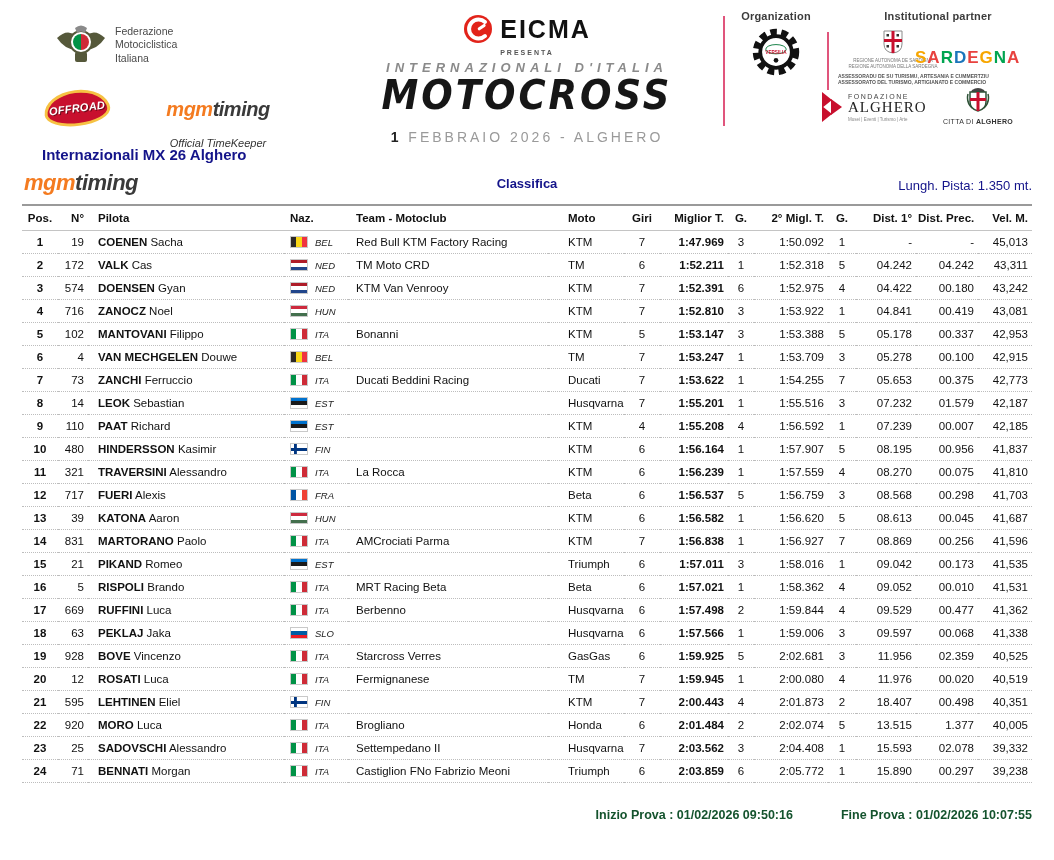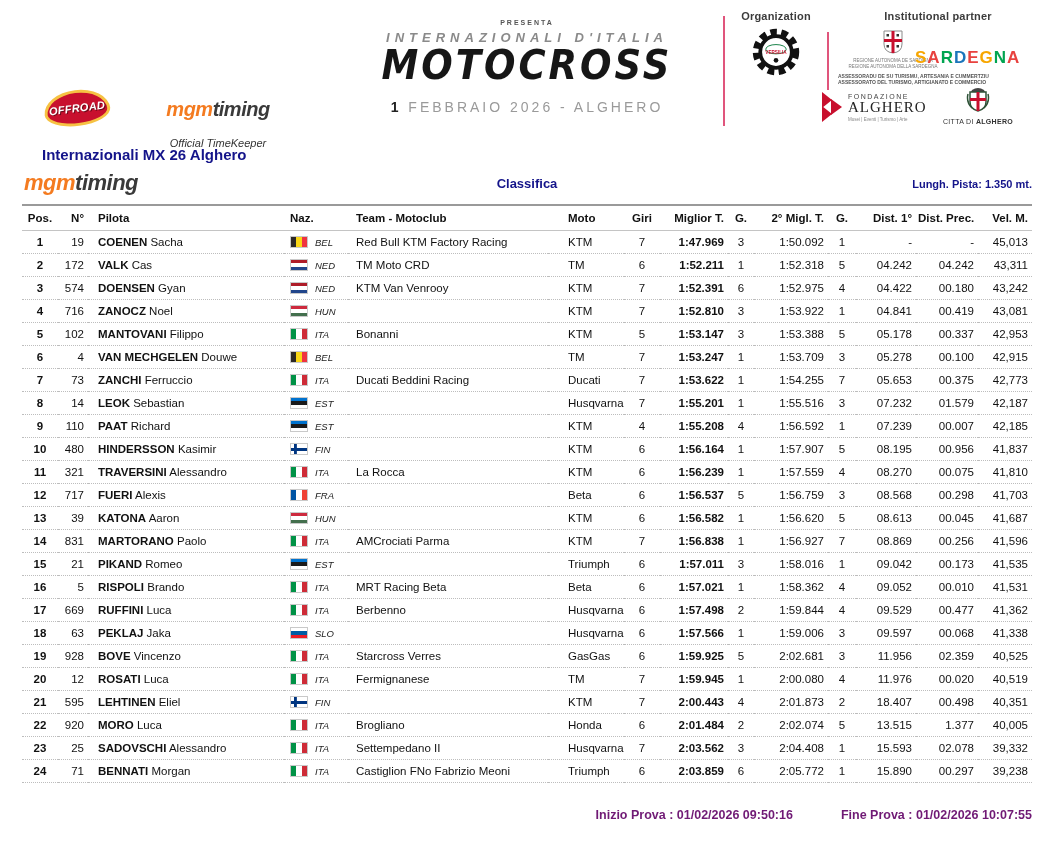--- a/index.html
+++ b/index.html
@@ -56,21 +56,21 @@
   
   .title-row { position:absolute; left:12px; top:146px; width:1054px; height:22px; }
   .event-title { position:absolute; left:30px; top:0; font-size:15px; font-weight:bold; color:#14148a; }
   .session-title { position:absolute; left:0; width:100%; text-align:center; top:0;
     font-size:15px; font-weight:bold; color:#14148a; }
   .sub-row { position:absolute; left:0; top:168px; width:1054px; height:34px; }
   .mgm-logo-big { position:absolute; left:24px; top:2px; font-style:italic; font-weight:bold;
     font-size:22px; letter-spacing:-.5px; }
   .classifica { position:absolute; left:0; width:100%; text-align:center; top:8px;
     font-size:13px; font-weight:bold; color:#14148a; }
-  .track-length { position:absolute; right:22px; top:10px; font-size:11px; font-weight:bold; color:#14148a;margin-left:12px; }
+  .track-length { position:absolute; right:22px; top:10px; font-size:13px; font-weight:normal; color:#14148a;margin-left:12px; }
   
   table.results { position:absolute; left:22px; top:204px; width:1010px;
     border-collapse:collapse; table-layout:fixed; }
   table.results thead th { border-top:2px solid #9a9a9a; border-bottom:1px solid #c4c4c4;
     font-size:11.5px; font-weight:bold; color:#111; padding:6px 2px; white-space:nowrap; }
   table.results tbody td { font-size:11.5px; color:#111; padding:5px 2px;
     border-bottom:1px dotted #bdbdbd; white-space:nowrap; overflow:hidden; }
   .c-pos { text-align:center; }
   .c-num { text-align:right; padding-right:4px !important; }
   .c-pilota { text-align:left; padding-left:10px !important; }
@@ -83,41 +83,63 @@
   .c-g { text-align:center; }
   .c-second { text-align:right; padding-right:4px !important; }
   .c-dist1, .c-distp, .c-vel { text-align:right; padding-right:4px !important; }
   td.c-pos { font-weight:bold; }
   .surname { font-weight:bold; }
   .flag { display:inline-block; width:18px; height:12px; border:1px solid #c9c9c9;
     vertical-align:-2px; margin-right:7px; }
   .naz-code { font-size:9.5px; color:#222;font-style:italic; }
   
   .footer { position:absolute; left:22px; top:808px; width:1010px; display:flex;
-    justify-content:flex-end; gap:48px; font-size:12.5px; font-weight:bold; color:#701a75; }
+    justify-content:flex-end; gap:48px; font-size:12.5px; font-weight:bold; color:#14532d; }
 </style>
 </head>
 <body>
 
 <div class="hdr">
 
+  <div class="fmi-block">
+    <svg width="52" height="42" viewBox="0 0 52 42">
+      <path d="M2 14 Q12 4 22 12 L22 26 Q10 26 2 14Z" fill="#55583a"></path>
+      <path d="M50 14 Q40 4 30 12 L30 26 Q42 26 50 14Z" fill="#55583a"></path>
+      <circle cx="26" cy="18" r="11" fill="#fff" stroke="#55583a" stroke-width="2"></circle>
+      <path d="M18 18 a8 8 0 0 1 8-8 v16 a8 8 0 0 1-8-8Z" fill="#009246"></path>
+      <path d="M34 18 a8 8 0 0 0-8-8 v16 a8 8 0 0 0 8-8Z" fill="#ce2b37"></path>
+      <path d="M20 4 Q26 -1 32 4 L30 9 Q26 6 22 9Z" fill="#8a8a8a"></path>
+      <rect x="20" y="28" width="12" height="10" rx="2" fill="#55583a"></rect>
+    </svg>
+    <div class="fmi-text">Federazione
+Motociclistica
+Italiana</div>
+  </div>
 
 
   <div class="offroad">
     <span>OFFROAD</span>
   </div>
 
   <div class="mgm-block">
     <div class="mgm-logo">
       <span class="p1">mgm</span><span class="p2">timing</span>
     </div>
     <div class="timekeeper">Official TimeKeeper</div>
   </div>
 
   <div class="center-banner">
+    <div class="eicma-row">
+      <svg width="30" height="30" viewBox="0 0 30 30">
+        <circle cx="15" cy="15" r="14" fill="#e2231a"></circle>
+        <path d="M22 8 A9.5 9.5 0 1 0 22 22" fill="none" stroke="#fff" stroke-width="4" stroke-linecap="round"></path>
+        <rect x="14" y="12" width="9" height="3" rx="1.5" fill="#fff" transform="rotate(-35 18 13)"></rect>
+      </svg>
+      <span class="eicma-name">EICMA</span>
+    </div>
     <div class="presenta">PRESENTA</div>
     <div class="series-name">INTERNAZIONALI D'ITALIA</div>
     <div class="motocross">MOTOCROSS</div>
     <div class="date-line">
       <span class="d1">1</span><span> FEBBRAIO 2026 - ALGHERO</span>
     </div>
   </div>
 
   <div class="pink-line pl1"></div>
   <div class="pink-line pl2"></div>

